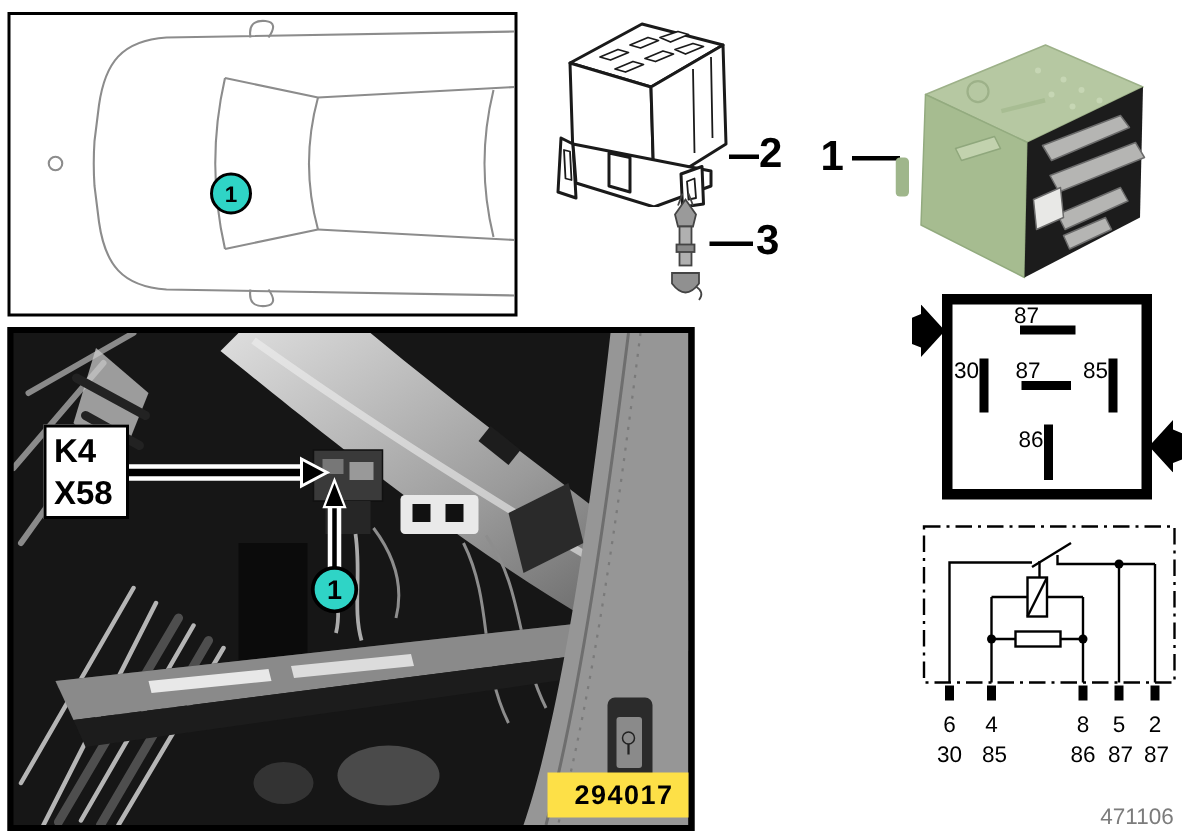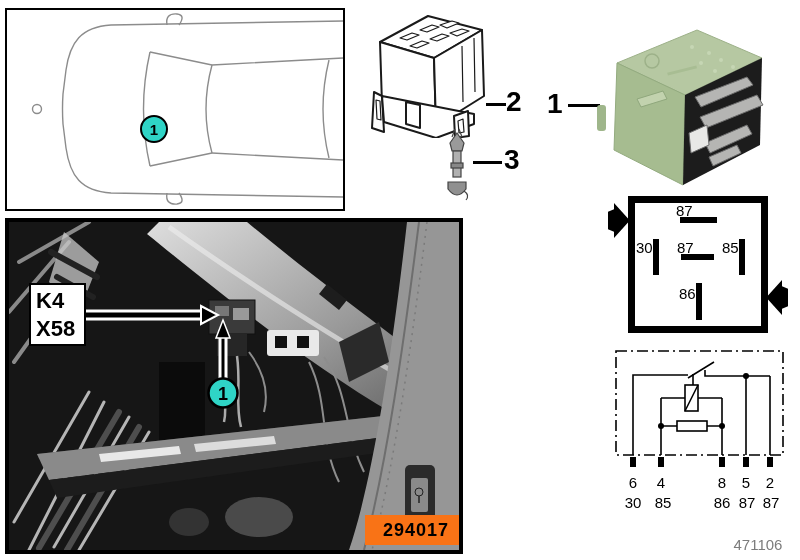--- a/index.html
+++ b/index.html
@@ -7,21 +7,21 @@
          font-family:"Liberation Sans",sans-serif;color:#000;}
   .abs{position:absolute;}
 
   
   #car-panel{left:5px;top:8px;width:340px;height:203px;border:2px solid #000;background:#fff;box-sizing:border-box;}
 
   
   #photo-panel{left:5px;top:218px;width:458px;height:336px;border:4px solid #000;background:#161616;box-sizing:border-box;overflow:hidden;}
   #k4-box{left:20px;top:61px;width:57px;height:63px;background:#fff;border:2px solid #000;box-sizing:border-box;
           font-weight:bold;font-size:22px;line-height:28px;padding:2px 0 16px 5px;}
-  #photo-number-badge{left:356px;top:293px;width:102px;height:30px;background:#f97316;color:#000;
+  #photo-number-badge{left:356px;top:293px;width:102px;height:30px;background:#fde047;color:#000;
           font-size:18px;font-weight:600;letter-spacing:1px;text-align:center;line-height:30px;}
 
   
   .callout-num{font-weight:bold;font-size:28px;line-height:28px;}
   .leader{height:3px;background:#000;}
 
   
   #pin-box{left:628px;top:196px;width:140px;height:137px;background:#fff;border:7px solid #000;box-sizing:border-box;}
   #pin-box .pin-label{position:absolute;font-size:15px;line-height:15px;color:#000;}
   #pin-box .bar{position:absolute;background:#000;}

